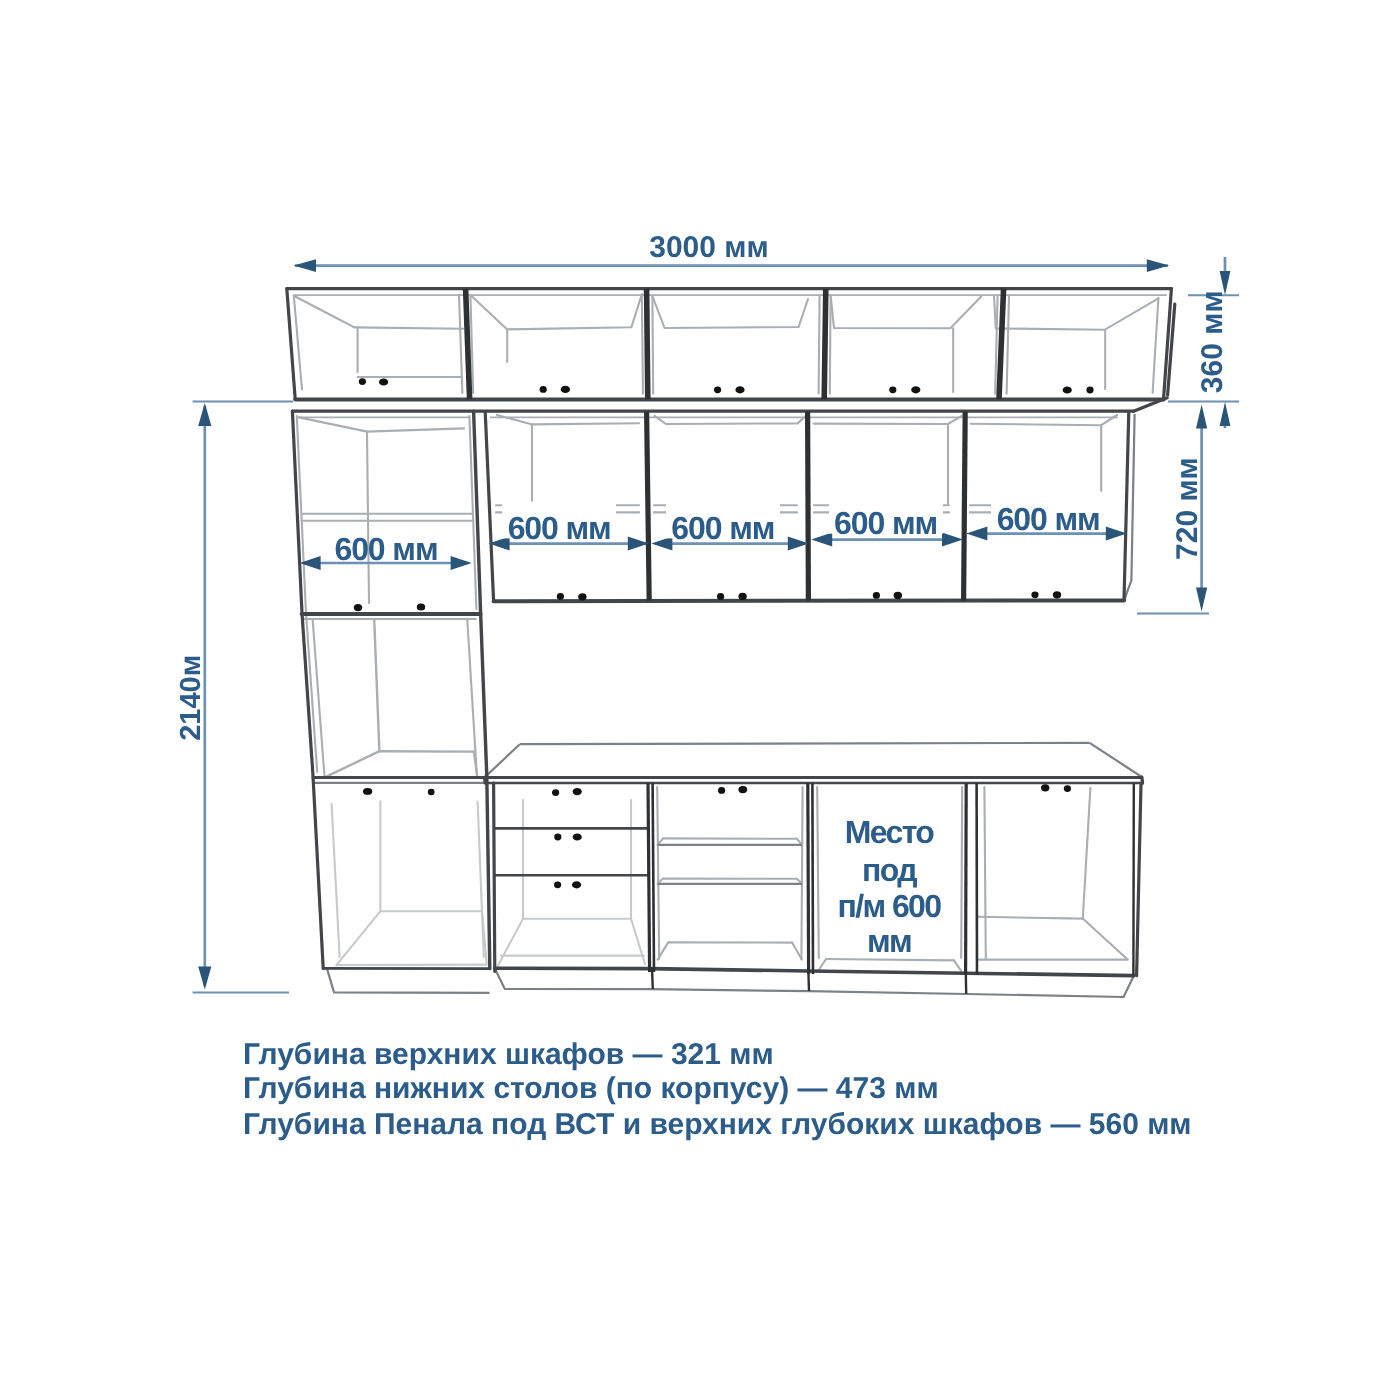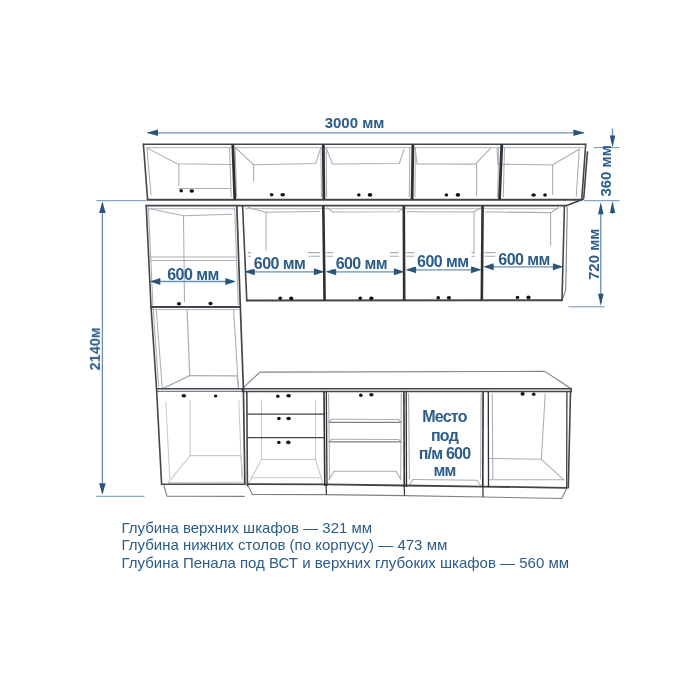--- a/index.html
+++ b/index.html
@@ -292,18 +292,18 @@
     <text x="279.6" y="269.3" font-size="16" letter-spacing="-0.55" text-anchor="middle">600 мм</text>
     <text x="361.4" y="269.3" font-size="16" letter-spacing="-0.55" text-anchor="middle">600 мм</text>
     <text x="442.8" y="267.2" font-size="16" letter-spacing="-0.55" text-anchor="middle">600 мм</text>
     <text x="524.1" y="264.8" font-size="16" letter-spacing="-0.55" text-anchor="middle">600 мм</text>
     <text x="444.5" y="421.5" font-size="16" letter-spacing="-0.8" text-anchor="middle">Место</text>
     <text x="444.5" y="440.5" font-size="16" letter-spacing="-0.8" text-anchor="middle">под</text>
     <text x="444.5" y="458.5" font-size="16" letter-spacing="-0.8" text-anchor="middle">п/м 600</text>
     <text x="444.5" y="476" font-size="16" letter-spacing="-0.8" text-anchor="middle">мм</text>
   </g>
 </svg>
-<div style="position:absolute;left:121.5px;top:518.5px;opacity:0.999;color:#2b5c8a;font-weight:normal;font-size:15px;line-height:17.5px;white-space:nowrap;">
+<div style="position:absolute;left:121.5px;top:518.5px;opacity:0.999;color:#2b5c8a;font-weight:bold;font-size:15px;line-height:17.5px;white-space:nowrap;">
 Глубина верхних шкафов — 321 мм<br>
 Глубина нижних столов (по корпусу) — 473 мм<br>
 Глубина Пенала под ВСТ и верхних глубоких шкафов — 560 мм
 </div>
 </div>
 
 </body></html>

